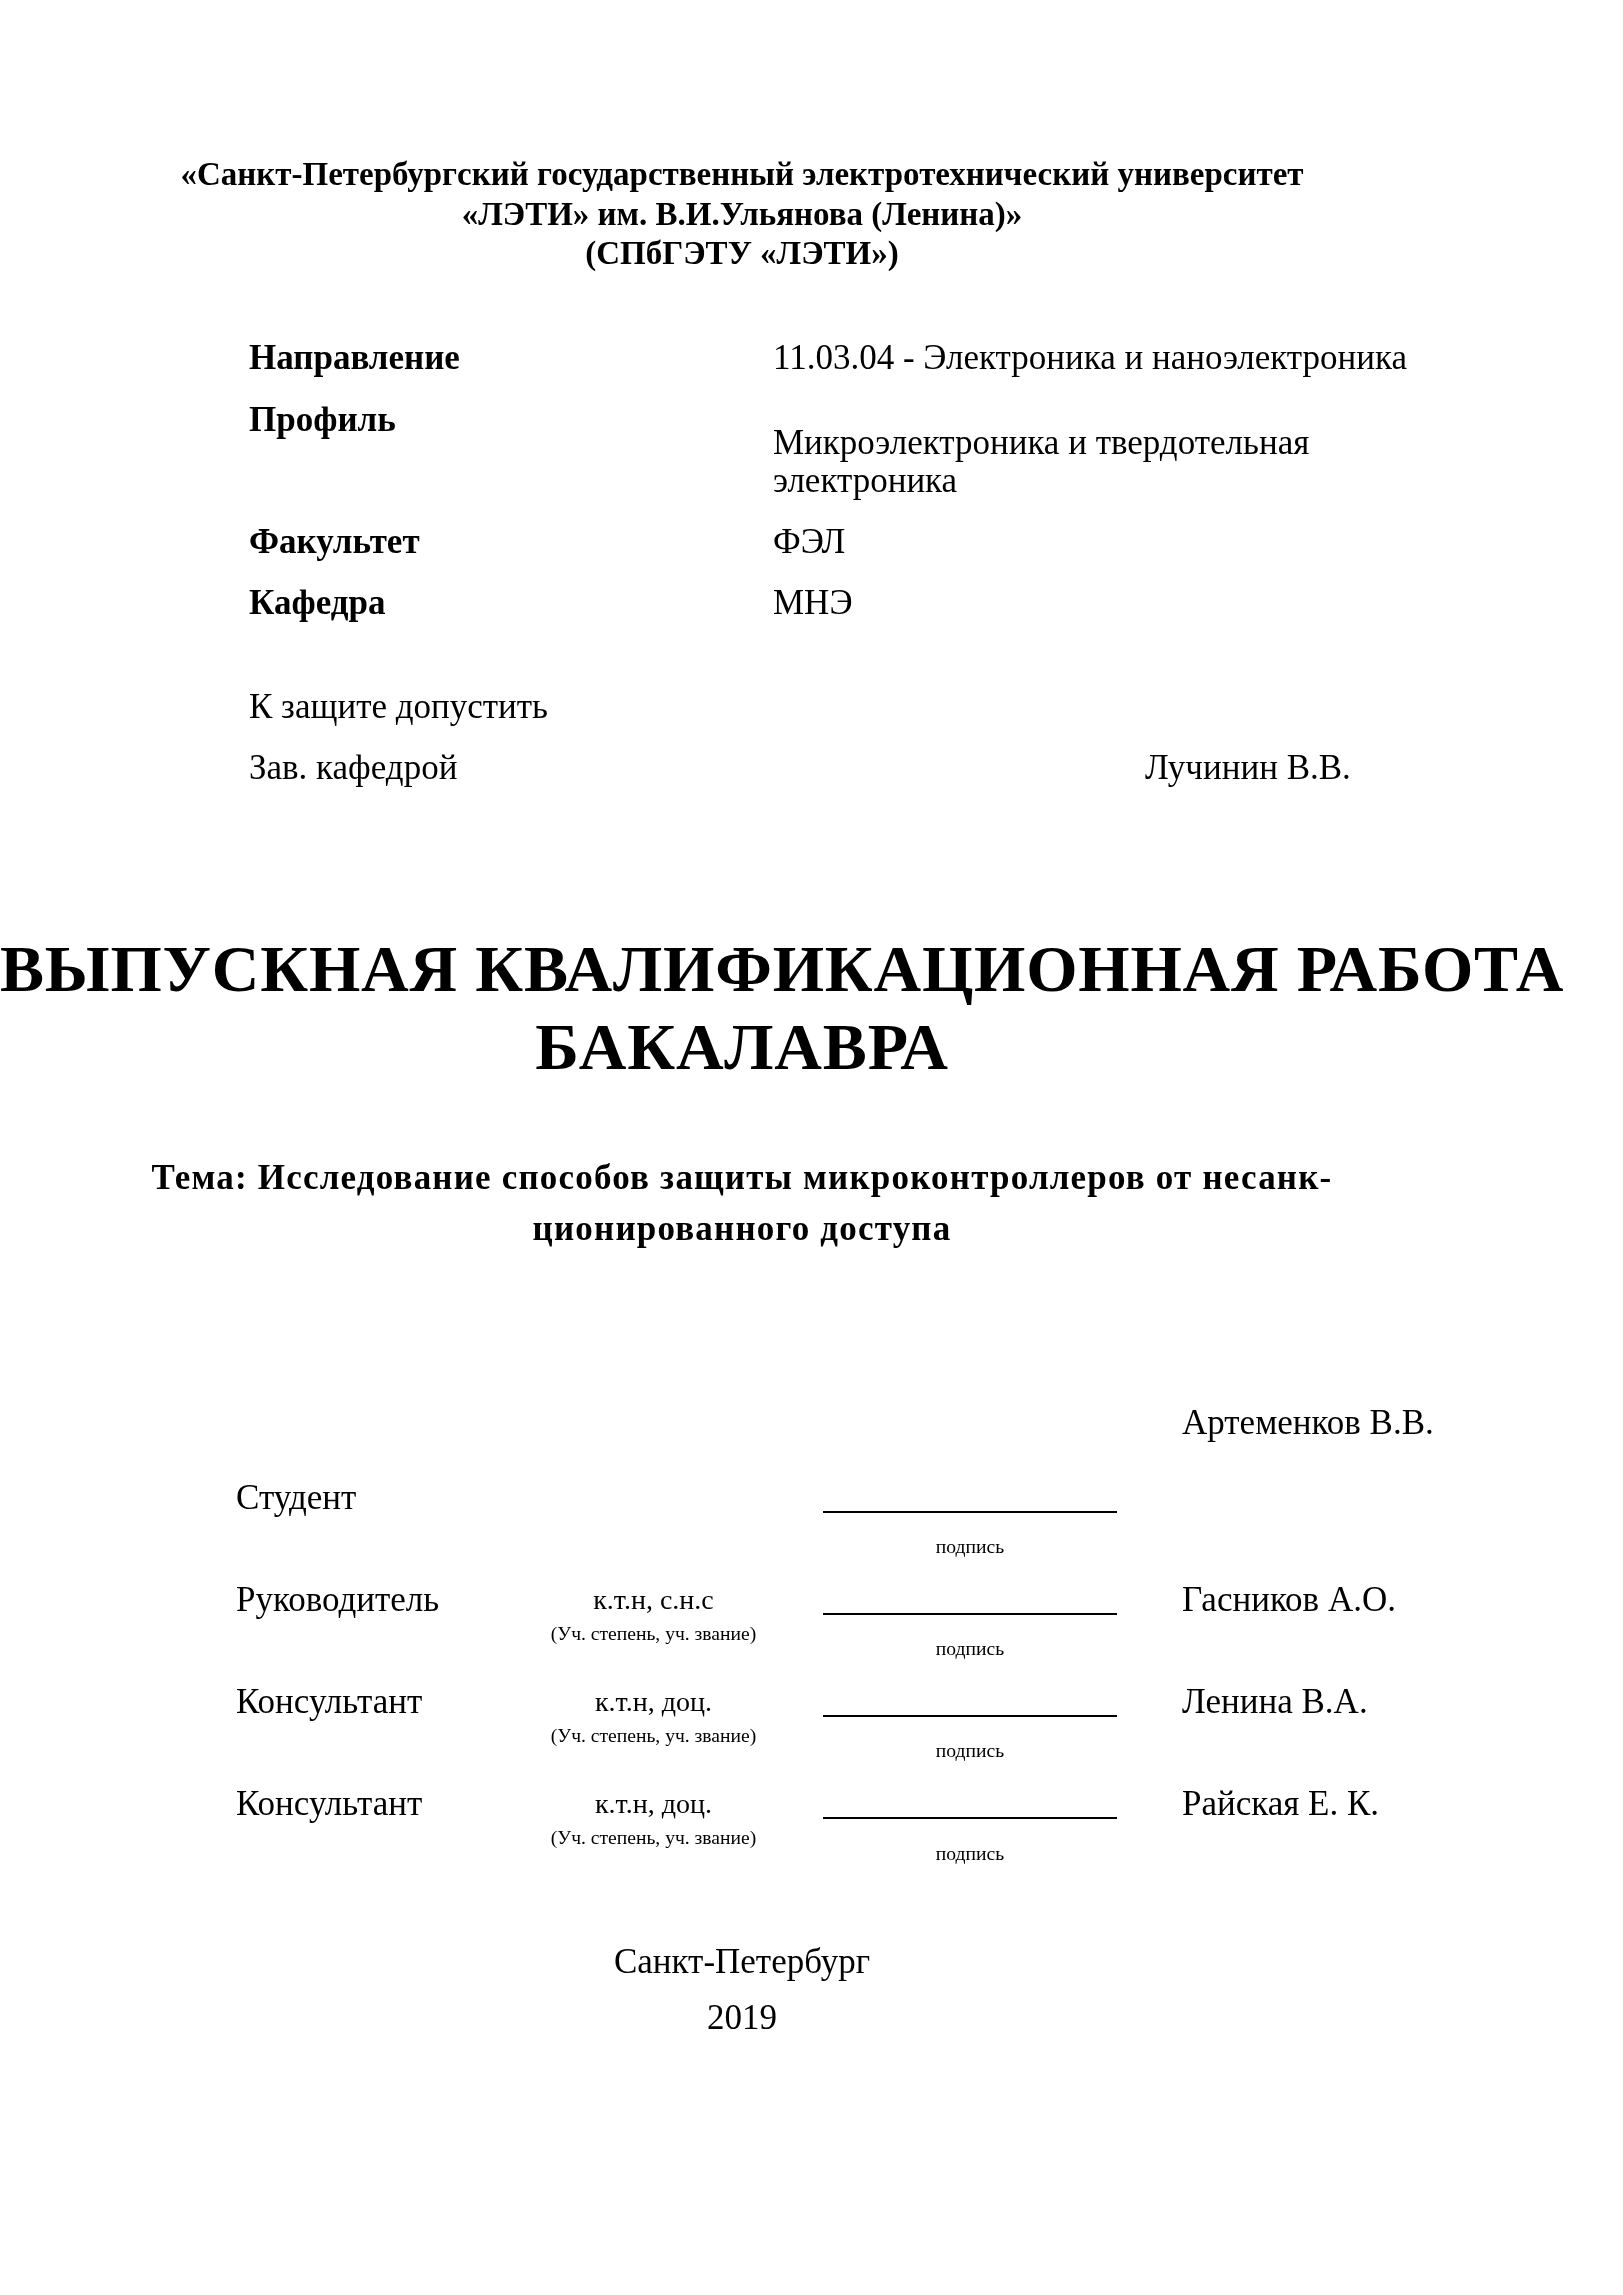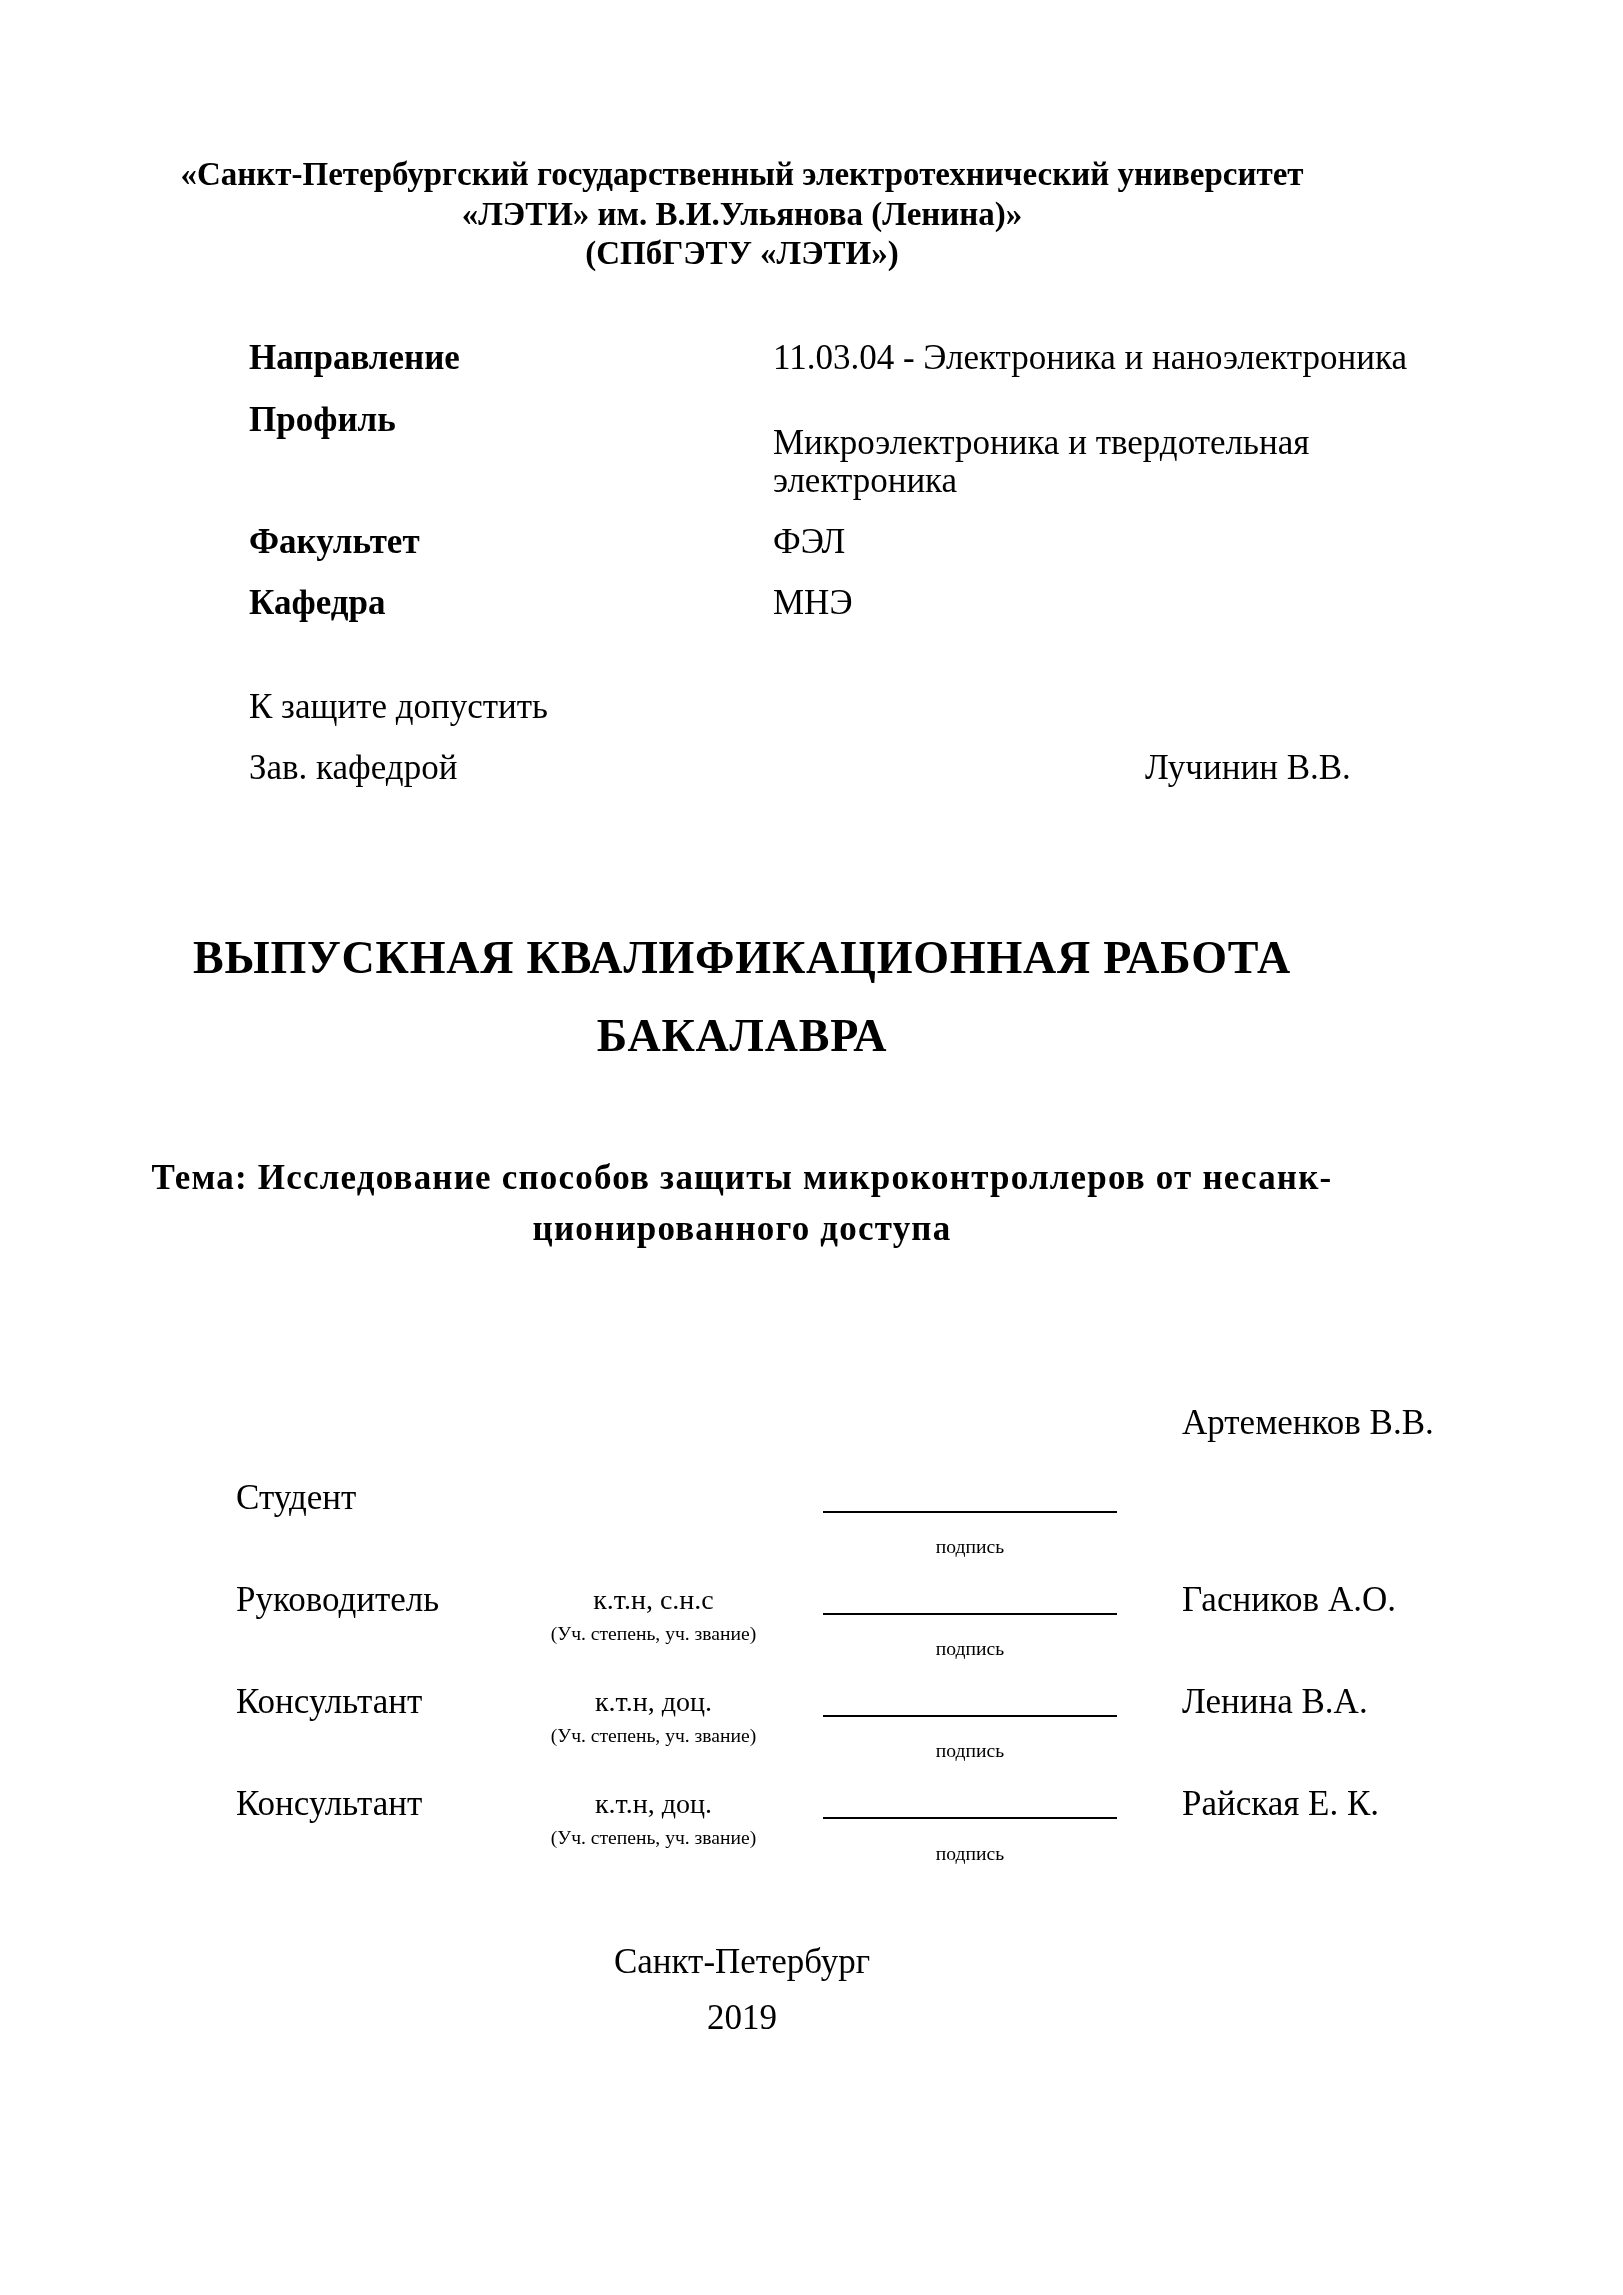--- a/index.html
+++ b/index.html
@@ -10,21 +10,21 @@
     .abs { position: absolute; white-space: nowrap; }
     .center { left: 0; width: 1484px; text-align: center; }
 
     .univ { font-size: 33px; font-weight: bold; line-height: 38px; }
 
     .info-label { font-size: 35px; font-weight: bold; left: 249px; }
     .info-value { font-size: 35px; left: 773px; }
 
     .plain44 { font-size: 35px; }
 
-    .title-main { font-size: 46px; font-weight: bold; letter-spacing: 0.8px; }
+    .title-main { font-size: 66px; font-weight: bold; letter-spacing: 0.8px; }
 
     .theme { font-size: 35px; font-weight: bold; letter-spacing: 1.2px; margin-top: 15px; }
 
     .sig-role { font-size: 35px; left: 236px; }
     .sig-rank { font-size: 28px; left: 520px; width: 267px; text-align: center; }
     .sig-rank-hint { font-size: 19.6px; left: 520px; width: 267px; text-align: center; }
     .sig-line { position: absolute; left: 823px; width: 294px; height: 0; border-bottom: 2.4px solid #000; }
     .sig-hint { font-size: 19.6px; left: 823px; width: 294px; text-align: center; }
     .sig-name { font-size: 35px; left: 1182px; }
 

